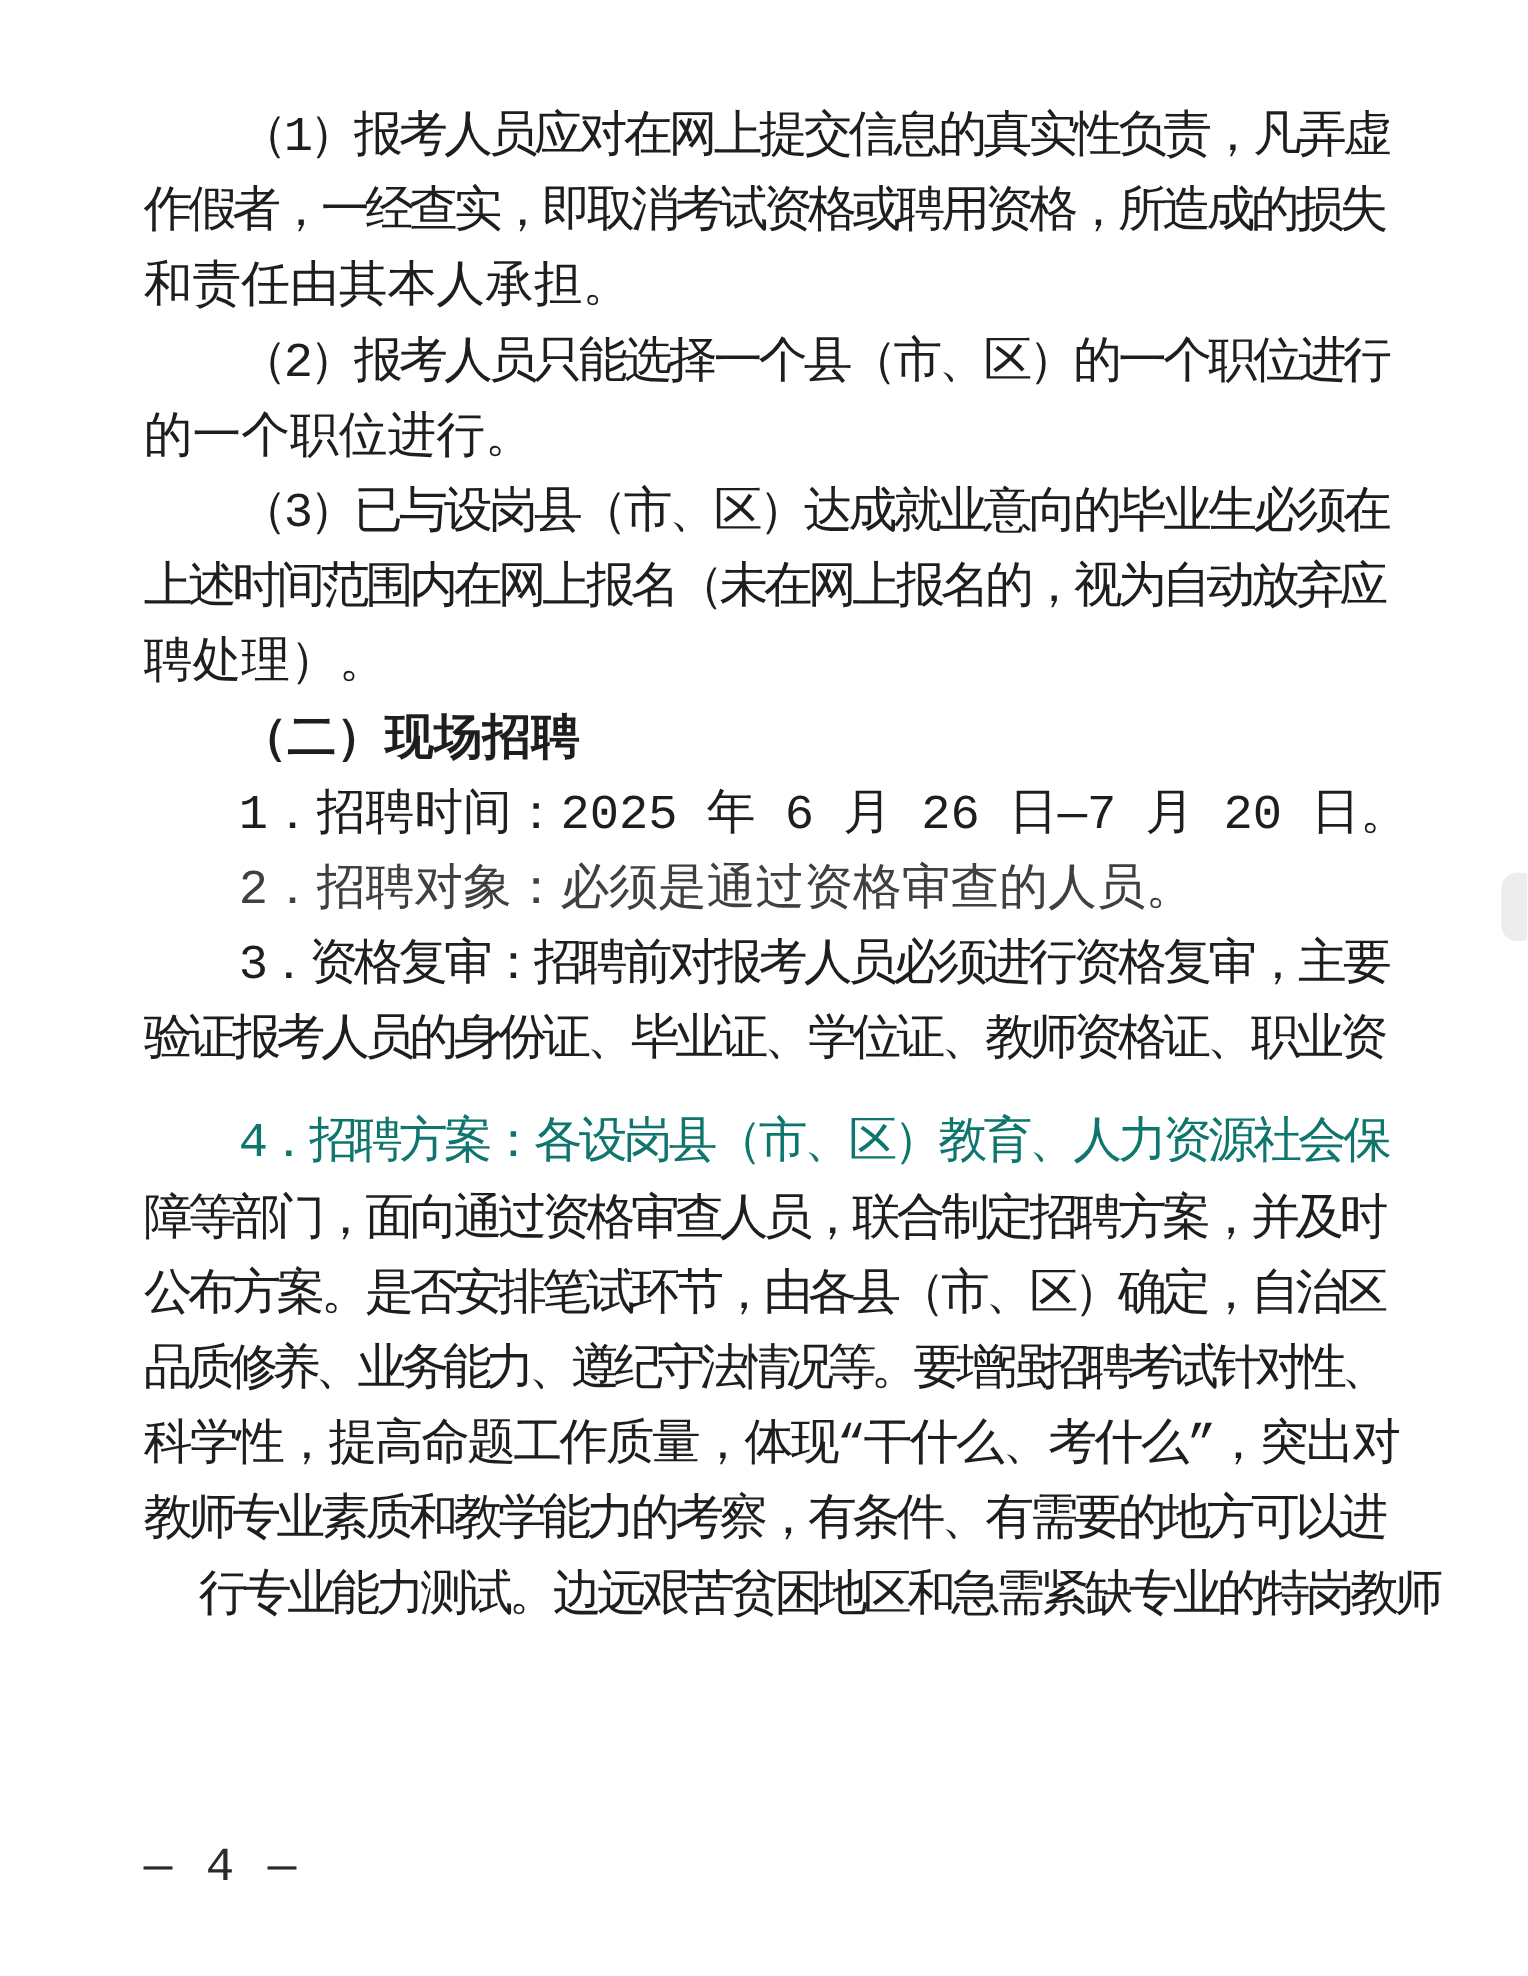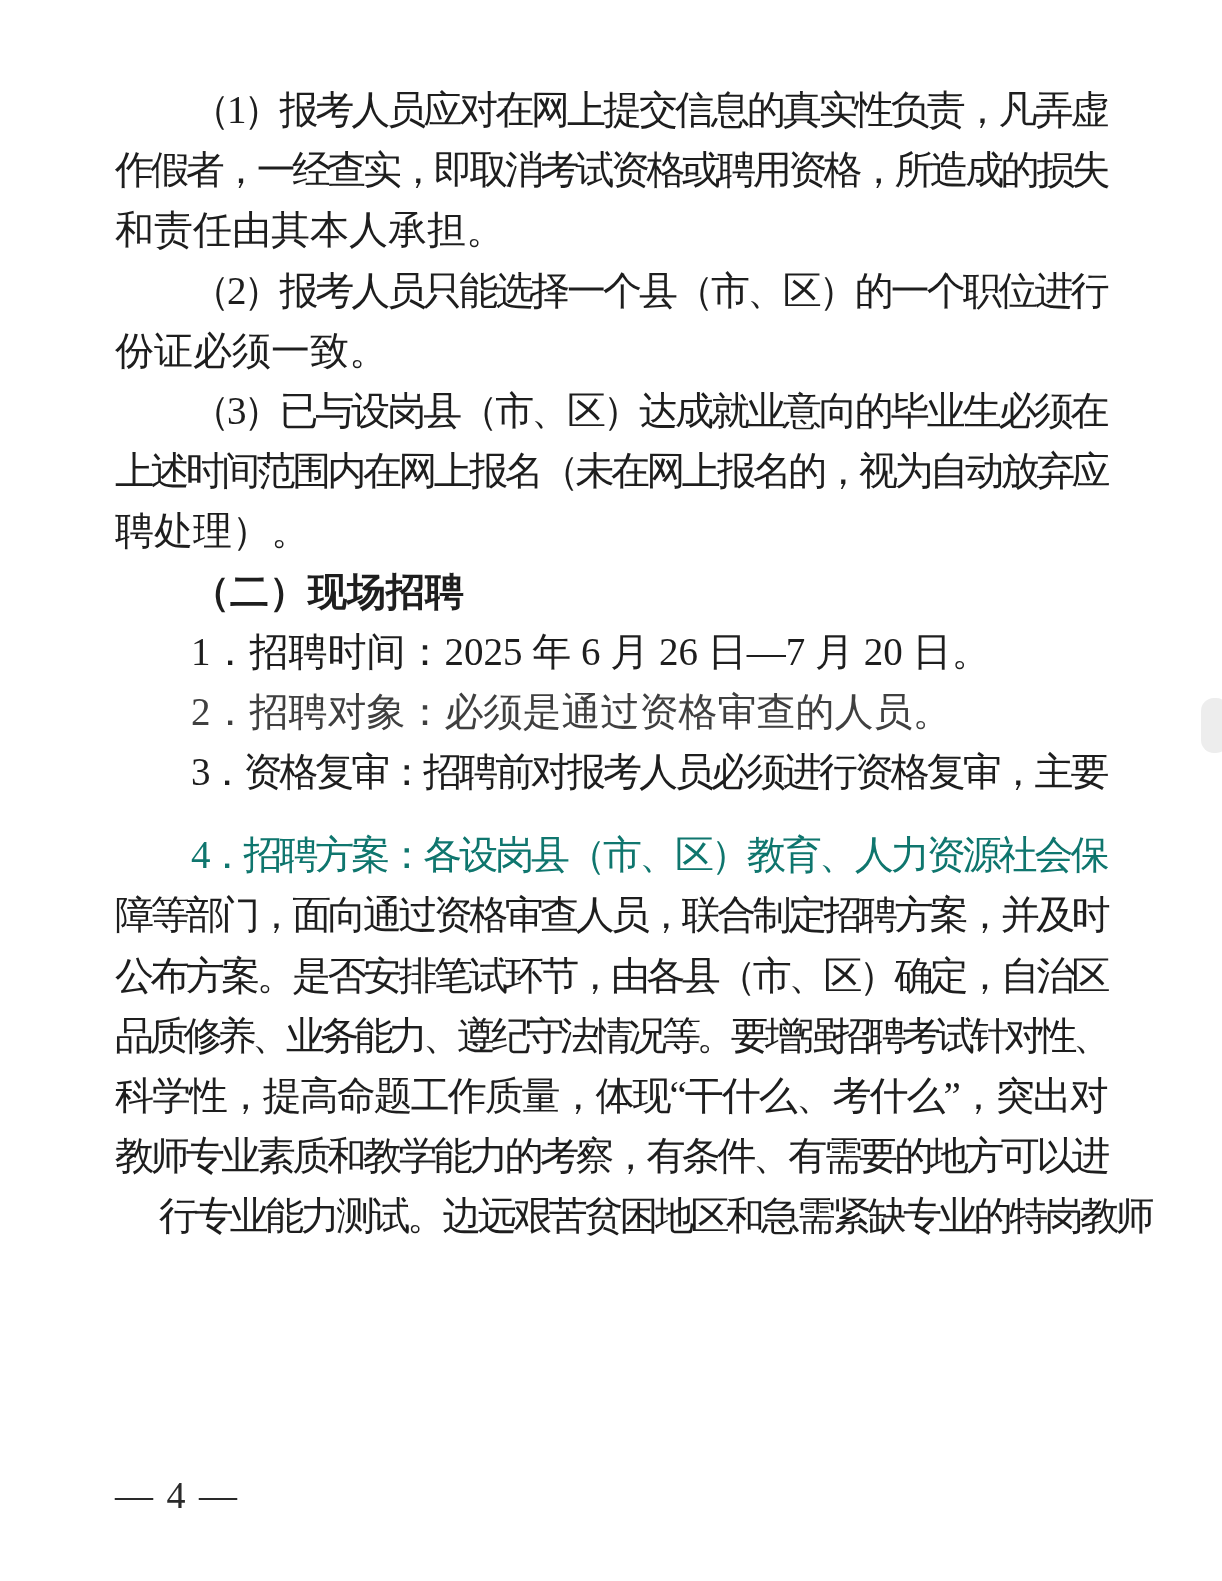--- a/index.html
+++ b/index.html
@@ -6,21 +6,21 @@
     margin: 0;
     padding: 0;
     background: #ffffff;
   }
   .page {
     position: relative;
     width: 1222px;
     height: 1581px;
     background: #ffffff;
     overflow: hidden;
-    font-family: Liberation Serif, serif;
+    font-family: Liberation Mono, monospace;
   }
   .content {
     position: absolute;
     left: 115px;
     top: 80px;
     width: 992px;
   }
   .line {
     position: relative;
     height: 60.2px;
@@ -61,28 +61,29 @@
 </style>
 </head>
 <body>
 
 <div class="page" style="background: rgb(255, 255, 255);">
   <div class="content">
       <div class="line first full" style="color: rgb(30, 30, 30);"><span style="letter-spacing: -3.03846px;">（1）报考人员应对在网上提交信息的真实性负责，凡弄虚</span></div>
       <div class="line full" style="color: rgb(30, 30, 30);"><span style="letter-spacing: -3.57143px;">作假者，一经查实，即取消考试资格或聘用资格，所造成的损失</span></div>
       <div class="line" style="color: rgb(30, 30, 30);"><span>和责任由其本人承担。</span></div>
       <div class="line first full" style="color: rgb(30, 30, 30);"><span style="letter-spacing: -3.03846px;">（2）报考人员只能选择一个县（市、区）的一个职位进行</span></div>
-      <div class="line" style="color: rgb(30, 30, 30);"><span>份证必须一致。</span></div>
+      <div class="line" style="color: rgb(30, 30, 30);"><span>的一个职位进行。</span></div>
       <div class="line first full" style="color: rgb(30, 30, 30);"><span style="letter-spacing: -3.03846px;">（3）已与设岗县（市、区）达成就业意向的毕业生必须在</span></div>
       <div class="line full" style="color: rgb(30, 30, 30);"><span style="letter-spacing: -3.57143px;">上述时间范围内在网上报名（未在网上报名的，视为自动放弃应</span></div>
       <div class="line" style="color: rgb(30, 30, 30);"><span>聘处理）。</span></div>
       <div class="line first heading" style="color: rgb(30, 30, 30);"><span>（二）现场招聘</span></div>
       <div class="line first" style="color: rgb(30, 30, 30);"><span>1．招聘时间：2025 年 6 月 26 日—7 月 20 日。</span></div>
       <div class="line first" style="color: #404040;"><span>2．招聘对象：必须是通过资格审查的人员。</span></div>
       <div class="line first full" style="color: rgb(30, 30, 30);"><span style="letter-spacing: -3.03846px;">3．资格复审：招聘前对报考人员必须进行资格复审，主要</span></div>
+      <div class="line full" style="color: rgb(30, 30, 30);"><span style="letter-spacing: -3.57143px;">验证报考人员的身份证、毕业证、学位证、教师资格证、职业资</span></div>
       <div class="line first full" style="color: #0f766e; margin-top: 23px;"><span style="letter-spacing: -3.03846px;">4．招聘方案：各设岗县（市、区）教育、人力资源社会保</span></div>
       <div class="line full" style="color: rgb(30, 30, 30);"><span style="letter-spacing: -3.57143px;">障等部门，面向通过资格审查人员，联合制定招聘方案，并及时</span></div>
       <div class="line full" style="color: rgb(30, 30, 30);"><span style="letter-spacing: -3.57143px;">公布方案。是否安排笔试环节，由各县（市、区）确定，自治区</span></div>
       <div class="line full" style="color: rgb(30, 30, 30);"><span style="letter-spacing: -4.7931px;">品质修养、业务能力、遵纪守法情况等。要增强招聘考试针对性、</span></div>
       <div class="line full" style="color: rgb(30, 30, 30);"><span style="letter-spacing: -2.03571px;">科学性，提高命题工作质量，体现“干什么、考什么”，突出对</span></div>
       <div class="line full" style="color: rgb(30, 30, 30);"><span style="letter-spacing: -3.57143px;">教师专业素质和教学能力的考察，有条件、有需要的地方可以进</span></div>
       <div class="line full" style="color: rgb(30, 30, 30); margin-left: 44px;"><span style="letter-spacing: -3.57143px;">行专业能力测试。边远艰苦贫困地区和急需紧缺专业的特岗教师</span></div>
     </div>
   <div class="footer">— 4 —</div>
   <div class="scroll-thumb" style="background: rgb(237, 237, 237);"></div>

